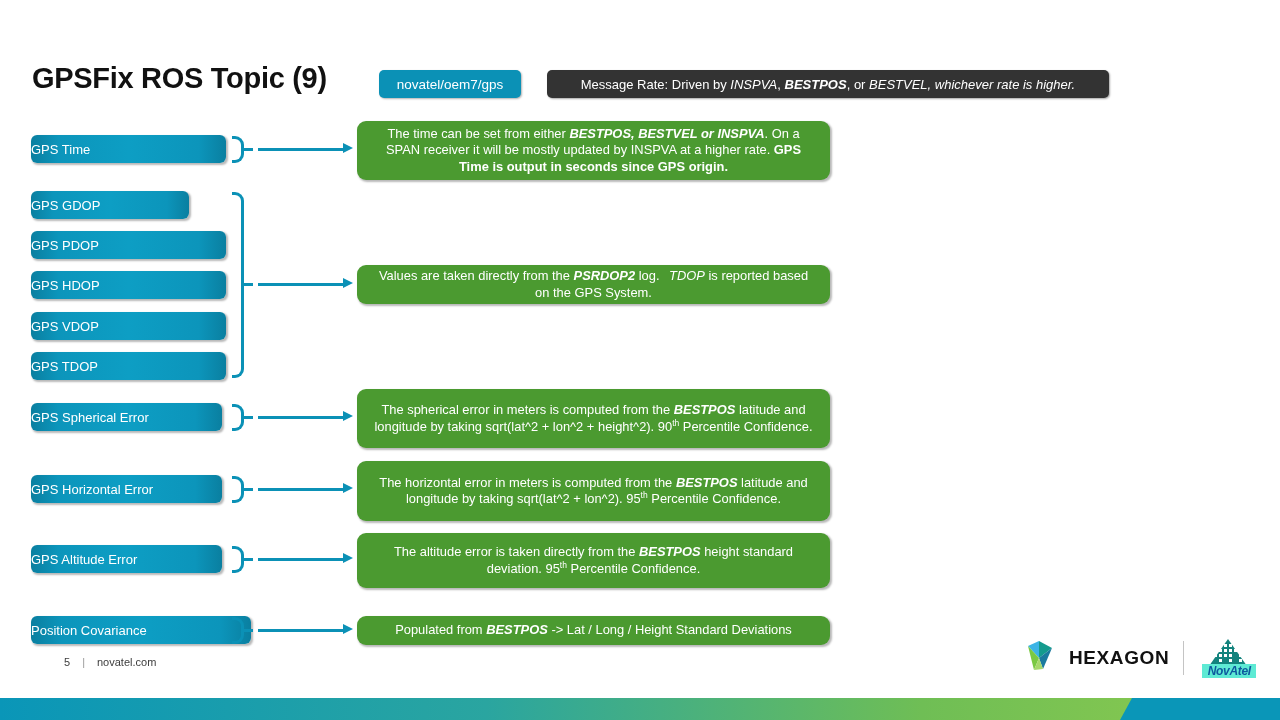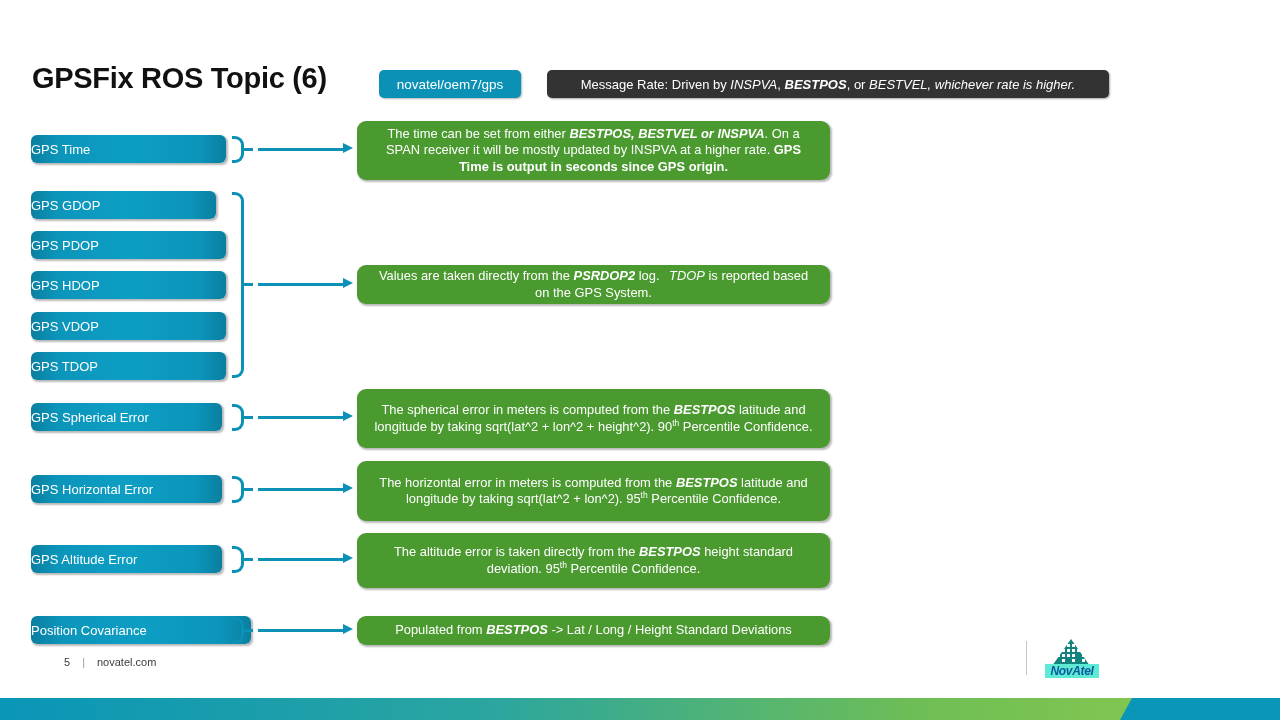--- a/index.html
+++ b/index.html
@@ -201,34 +201,34 @@
     bottom: 0;
     width: 160px;
     height: 22px;
     background: #0a96b8;
     clip-path: polygon(12px 0, 160px 0, 160px 22px, 0 22px);
   }
 </style>
 </head>
 <body>
 
-<div id="page-title">GPSFix ROS Topic (6)</div>
+<div id="page-title">GPSFix ROS Topic (9)</div>
 
 <div id="topic-badge">
   <span>novatel/oem7/gps</span>
 </div>
 
 <div id="message-rate-banner">
   <span><span>Message Rate: Driven by </span><i>INSPVA</i><span>, </span><b>BESTPOS</b><span>, or </span><i>BESTVEL</i><i>, whichever rate is higher.</i></span>
 </div>
 
 <div class="field-pill" style="left:31px; top:135px; width:195px;">
     <span>GPS Time</span>
   </div>
-<div class="field-pill" style="left:31px; top:191px; width:185px;">
+<div class="field-pill" style="left:31px; top:191px; width:158px;">
     <span>GPS GDOP</span>
   </div>
 <div class="field-pill" style="left:31px; top:231px; width:195px;">
     <span>GPS PDOP</span>
   </div>
 <div class="field-pill" style="left:31px; top:271px; width:195px;">
     <span>GPS HDOP</span>
   </div>
 <div class="field-pill" style="left:31px; top:312px; width:195px;">
     <span>GPS VDOP</span>
@@ -303,20 +303,32 @@
   <span><span>Populated from </span><b>BESTPOS</b><span> -&gt; Lat / Long / Height Standard Deviations</span></span>
 </div>
 
 <div id="footer-meta">
   <span>5</span>
   <span class="sep">|</span>
   <span>novatel.com</span>
 </div>
 
 <div id="brand-block">
+  <div id="hexagon-lockup">
+    <span>
+      <svg width="34" height="34" viewBox="0 0 34 34" aria-hidden="true">
+        <polygon points="2,7 13,2 13,19" fill="#3cb4e5"></polygon>
+        <polygon points="2,7 13,19 8,31" fill="#7ac943"></polygon>
+        <polygon points="13,2 26,9 13,19" fill="#149b8e"></polygon>
+        <polygon points="26,9 13,19 17,30" fill="#1b7a9e"></polygon>
+        <polygon points="8,31 13,19 17,30" fill="#a6d86b"></polygon>
+      </svg>
+    </span>
+    <span id="hexagon-wordmark">HEXAGON</span>
+  </div>
 
   <div class="brand-divider"></div>
 
   <div style="position:relative; width:60px; height:44px;">
     <span>
       <svg width="60" height="44" viewBox="0 0 60 44" aria-hidden="true">
         <polygon points="30,3 56,40 4,40" fill="#13837d"></polygon>
         <g fill="#ffffff">
           <rect x="26" y="8" width="3" height="3"></rect>
           <rect x="31" y="8" width="3" height="3"></rect>

